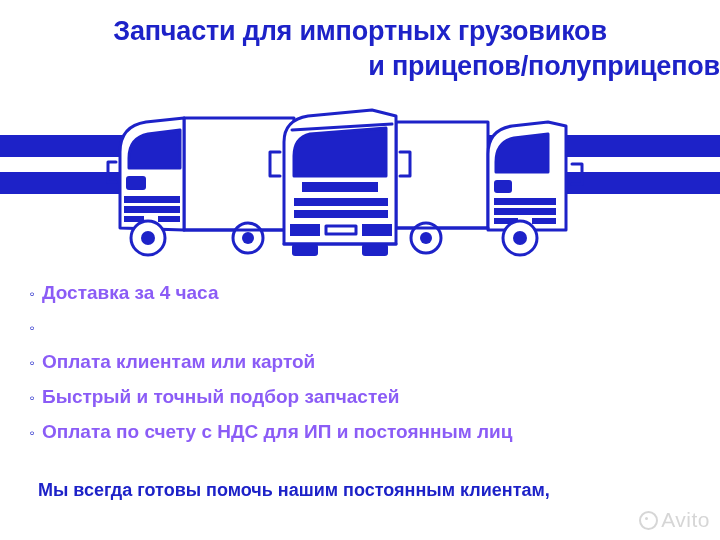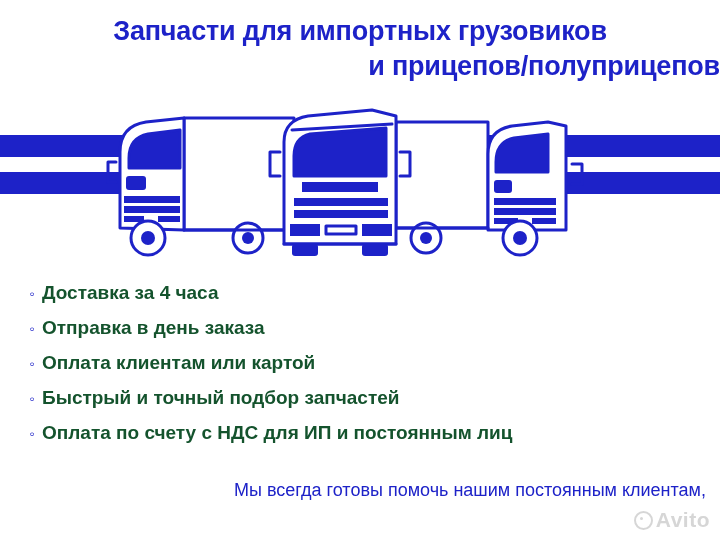--- a/index.html
+++ b/index.html
@@ -91,50 +91,49 @@
   }
   .bullet-marker {
     color: #1d22c8;
     font-size: 15px;
     line-height: 22px;
     width: 20px;
     flex: 0 0 20px;
     text-align: center;
   }
   .bullet-text {
-    color: #14532d;
+    color: #8b5cf6;
     font-weight: bold;
     font-size: 19px;
     line-height: 22px;
   }
 
   
   .footer {
     position: absolute;
     top: 478px;
-    left: 46px;
+    left: 38px;
     width: 660px;
     color: #1d22c8;
-    font-weight: normal;
+    font-weight: bold;
     font-size: 18px;
     line-height: 25px;
     z-index: 5;
-    text-align: right;
   }
 
   
   .watermark {
     position: absolute;
     right: 10px;
     bottom: 8px;
     display: flex;
     align-items: center;
     color: #cfcfcf;
     font-size: 21px;
-    font-weight: bold;
+    font-weight: normal;
     letter-spacing: 0.5px;
     z-index: 7;
     opacity: 0.85;
   }
   .watermark .wm-dot {
     width: 15px;
     height: 15px;
     border-radius: 50%;
     border: 2px solid #cfcfcf;
     margin-right: 3px;
@@ -244,21 +243,20 @@
 
   <div class="bullets">
 
     <div class="bullet">
       <span class="bullet-marker">◦</span>
       <span class="bullet-text">Доставка за 4 часа</span>
     </div>
 
     <div class="bullet">
       <span class="bullet-marker">◦</span>
-      <span class="bullet-text">Отправка в день заказа</span>
     </div>
 
     <div class="bullet">
       <span class="bullet-marker">◦</span>
       <span class="bullet-text">Оплата клиентам или картой</span>
     </div>
 
     <div class="bullet">
       <span class="bullet-marker">◦</span>
       <span class="bullet-text">Быстрый и точный подбор запчастей</span>

